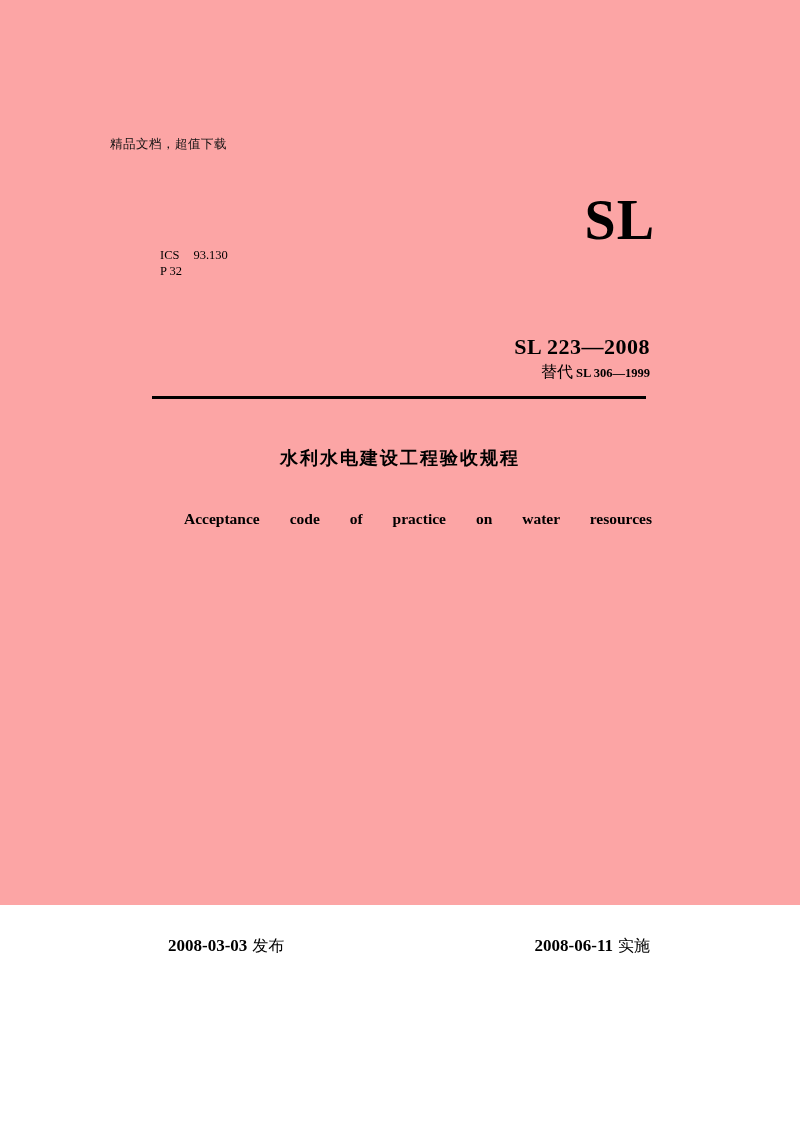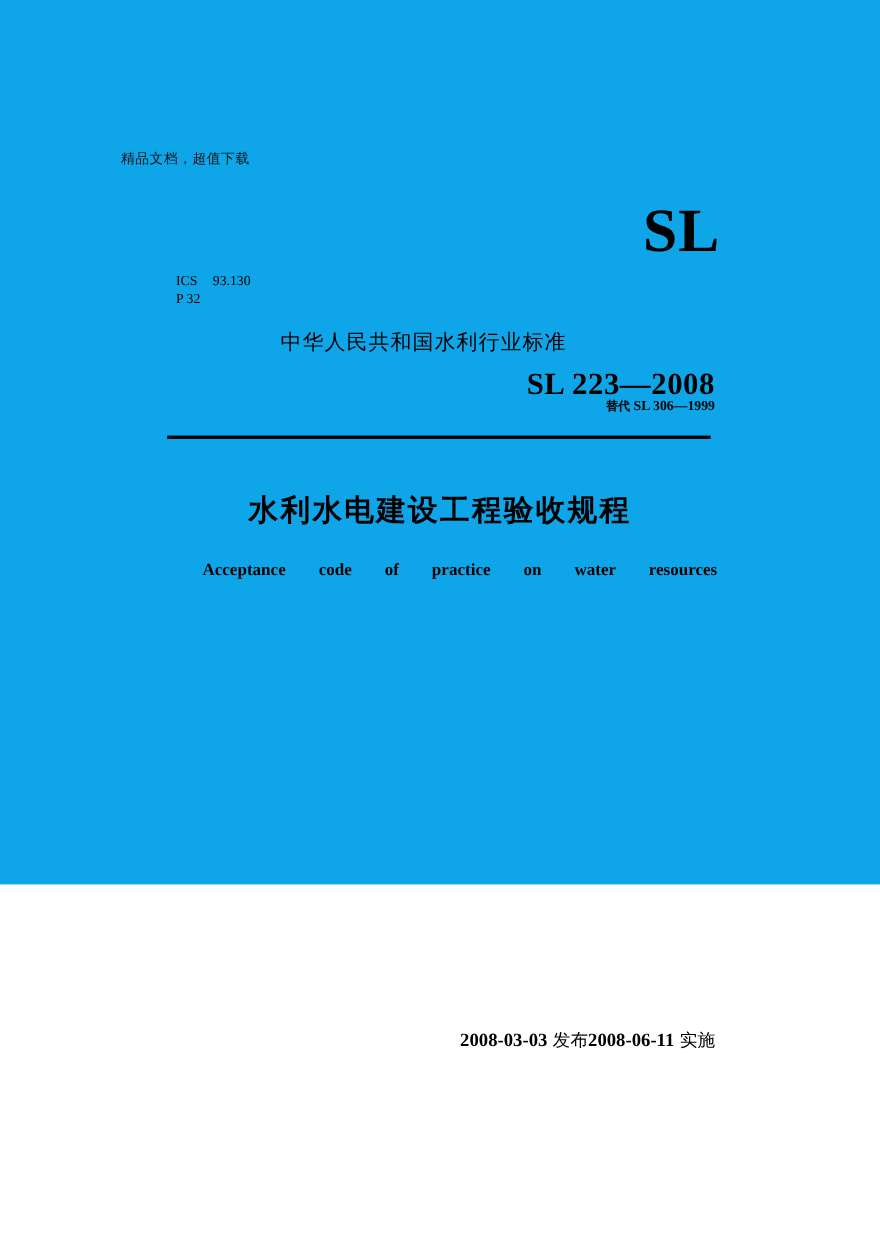--- a/index.html
+++ b/index.html
@@ -12,38 +12,38 @@
     height: 1132px;
     position: relative;
     font-family: "Liberation Serif", serif;
     color: #000000;
     overflow: hidden;
   }
   .page {
     position: absolute;
     top: 0; left: 0;
     width: 800px;
-    height: 804px;
-    background: #0ea5e9;
+    height: 905px;
+    background: #fca5a5;
   }
 
   .watermark {
     position: absolute;
     left: 110px;
     top: 136px;
     font-family: "DejaVu Sans", sans-serif;
     font-size: 12.5px;
     color: #111;
     letter-spacing: 0.5px;
   }
 
   .sl-mark {
     position: absolute;
     right: 145px;
-    top: 178px;
+    top: 188px;
     font-family: "Liberation Serif", serif;
     font-weight: bold;
     font-size: 56px;
     letter-spacing: 1px;
     color: #000;
     margin-left: 20px;
   }
 
   .ics-block {
     position: absolute;
@@ -65,55 +65,55 @@
     letter-spacing: 1px;
     color: #000;
   }
 
   .std-number {
     position: absolute;
     right: 150px;
     top: 334px;
     font-family: "Liberation Serif", serif;
     font-weight: bold;
-    font-size: 28px;
+    font-size: 22px;
     letter-spacing: 0.5px;
   }
 
   .replaces {
     position: absolute;
     right: 150px;
     top: 362px;
     font-size: 12.5px;
     font-family: "Liberation Serif", serif;
     font-weight: bold;
   }
   .replaces .cn {
     font-family: "DejaVu Sans", sans-serif;
-    font-weight: bold;
-    font-size: 11px;
+    font-weight: normal;
+    font-size: 16px;
   }
 
   .rule {
     position: absolute;
     left: 152px;
     top: 396px;
     width: 494px;
     height: 3px;
     background: #000;
   }
 
   .title-cn {
     position: absolute;
     left: 0; right: 0;
     top: 446px;
     text-align: center;
     font-family: Liberation Sans, sans-serif;
     font-weight: bold;
-    font-size: 27px;
+    font-size: 18px;
     letter-spacing: 2px;
   }
 
   .title-en {
     position: absolute;
     left: 184px;
     top: 508px;
     width: 468px;
     font-family: "Liberation Serif", serif;
     font-weight: bold;
@@ -125,25 +125,25 @@
   .title-en .line2 {
     display: block;
     width: 366px;
     margin: 0 auto;
     text-align: justify;
     text-align-last: justify;
   }
 
   .footer {
     position: absolute;
-    left: 156px;
+    left: 168px;
     right: 150px;
     top: 936px;
     display: flex;
-    justify-content: flex-end;
+    justify-content: space-between;
     font-family: "Liberation Serif", serif;
     font-weight: bold;
     font-size: 17px;
   }
   .footer .cn {
     font-family: "DejaVu Sans", sans-serif;
     font-size: 16px;
     font-weight: normal;
     margin-left: 5px;
   }
@@ -159,21 +159,20 @@
 
   <div class="ics-block">
     <div class="row1">
       <span class="label">ICS</span><span>93.130</span>
     </div>
     <div class="row2">
       <span>P 32</span>
     </div>
   </div>
 
-  <div class="gov-line">中华人民共和国水利行业标准</div>
 
   <div class="std-number">SL 223—2008</div>
 
   <div class="replaces">
     <span class="cn">替代</span>
     <span>SL 306—1999</span>
   </div>
 
   <div class="rule"></div>
 

